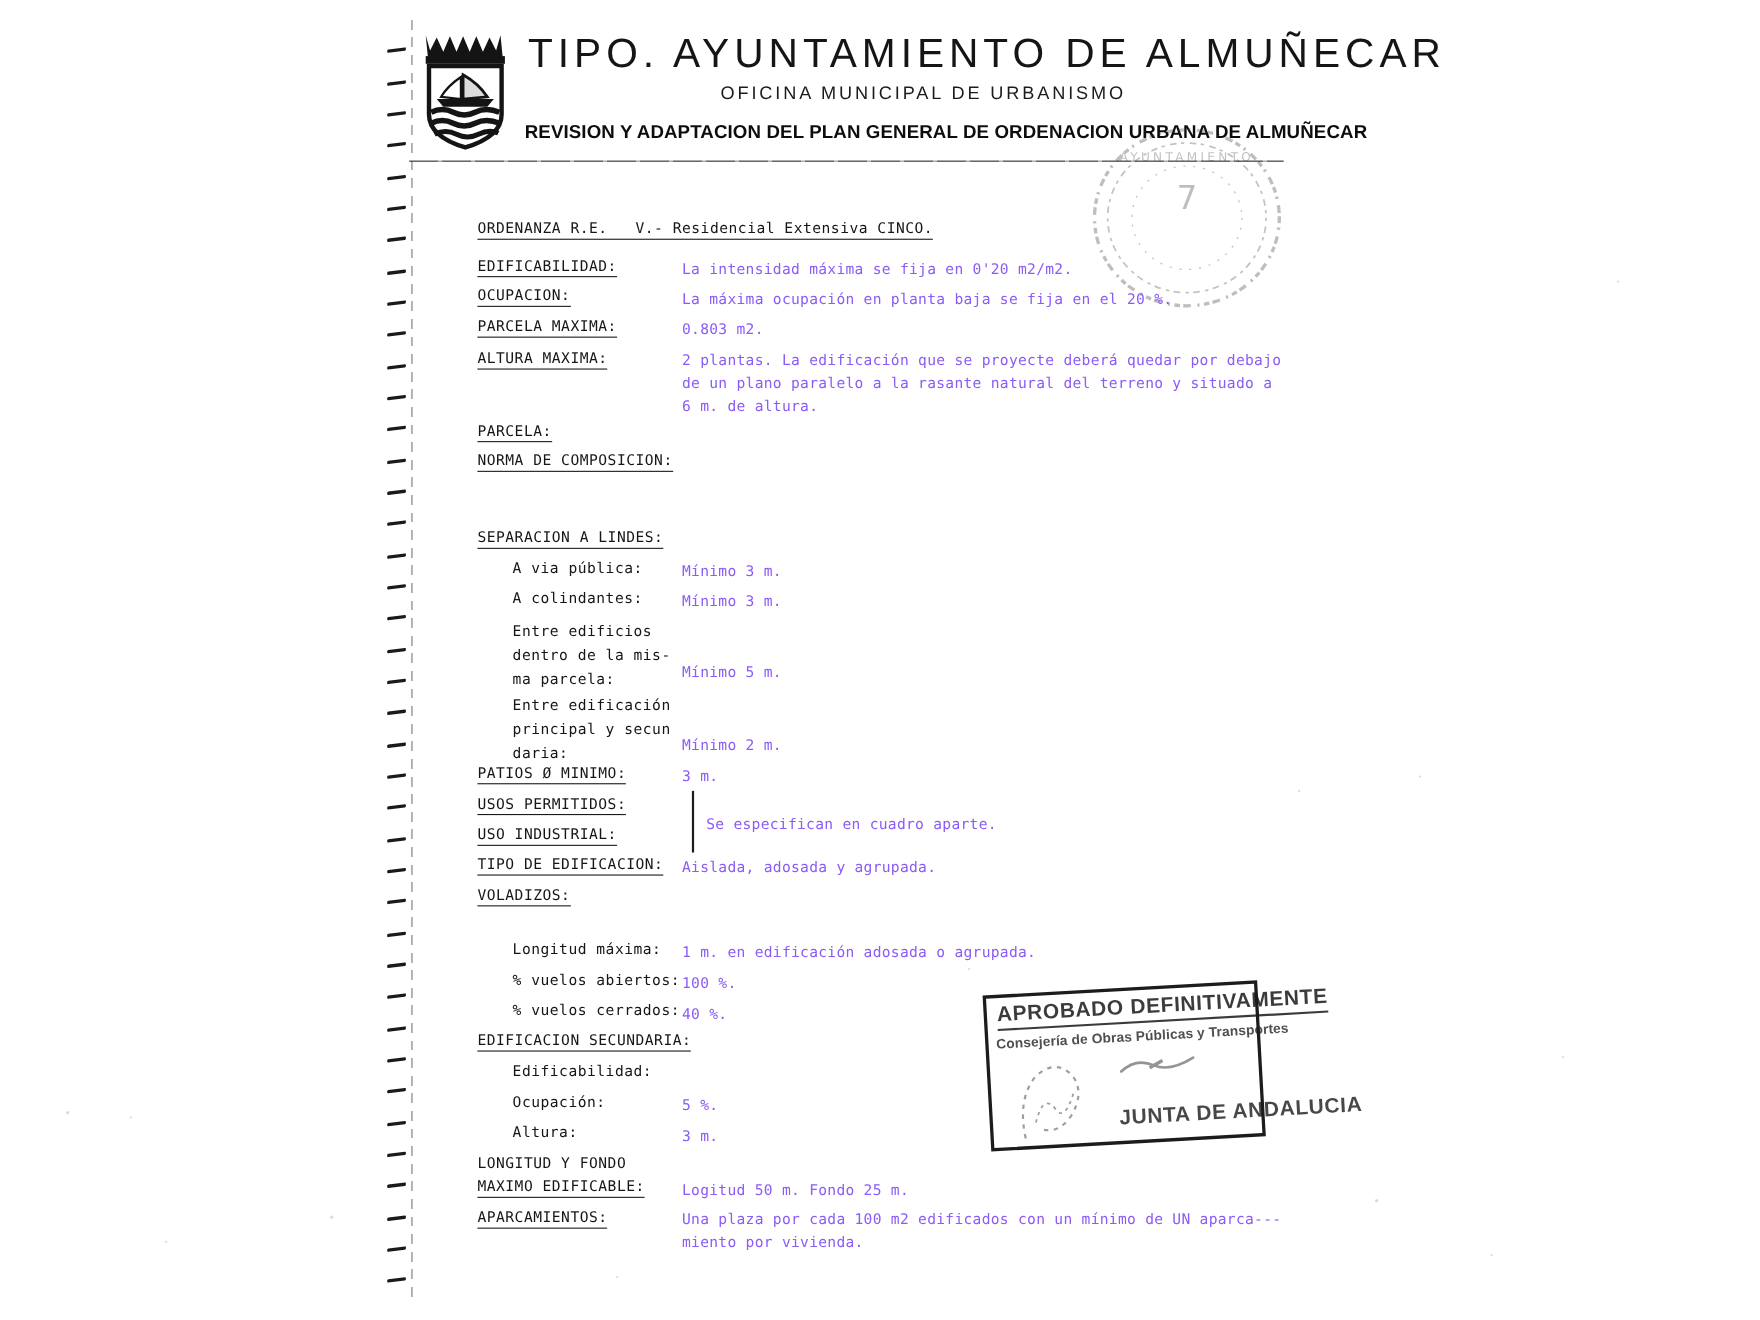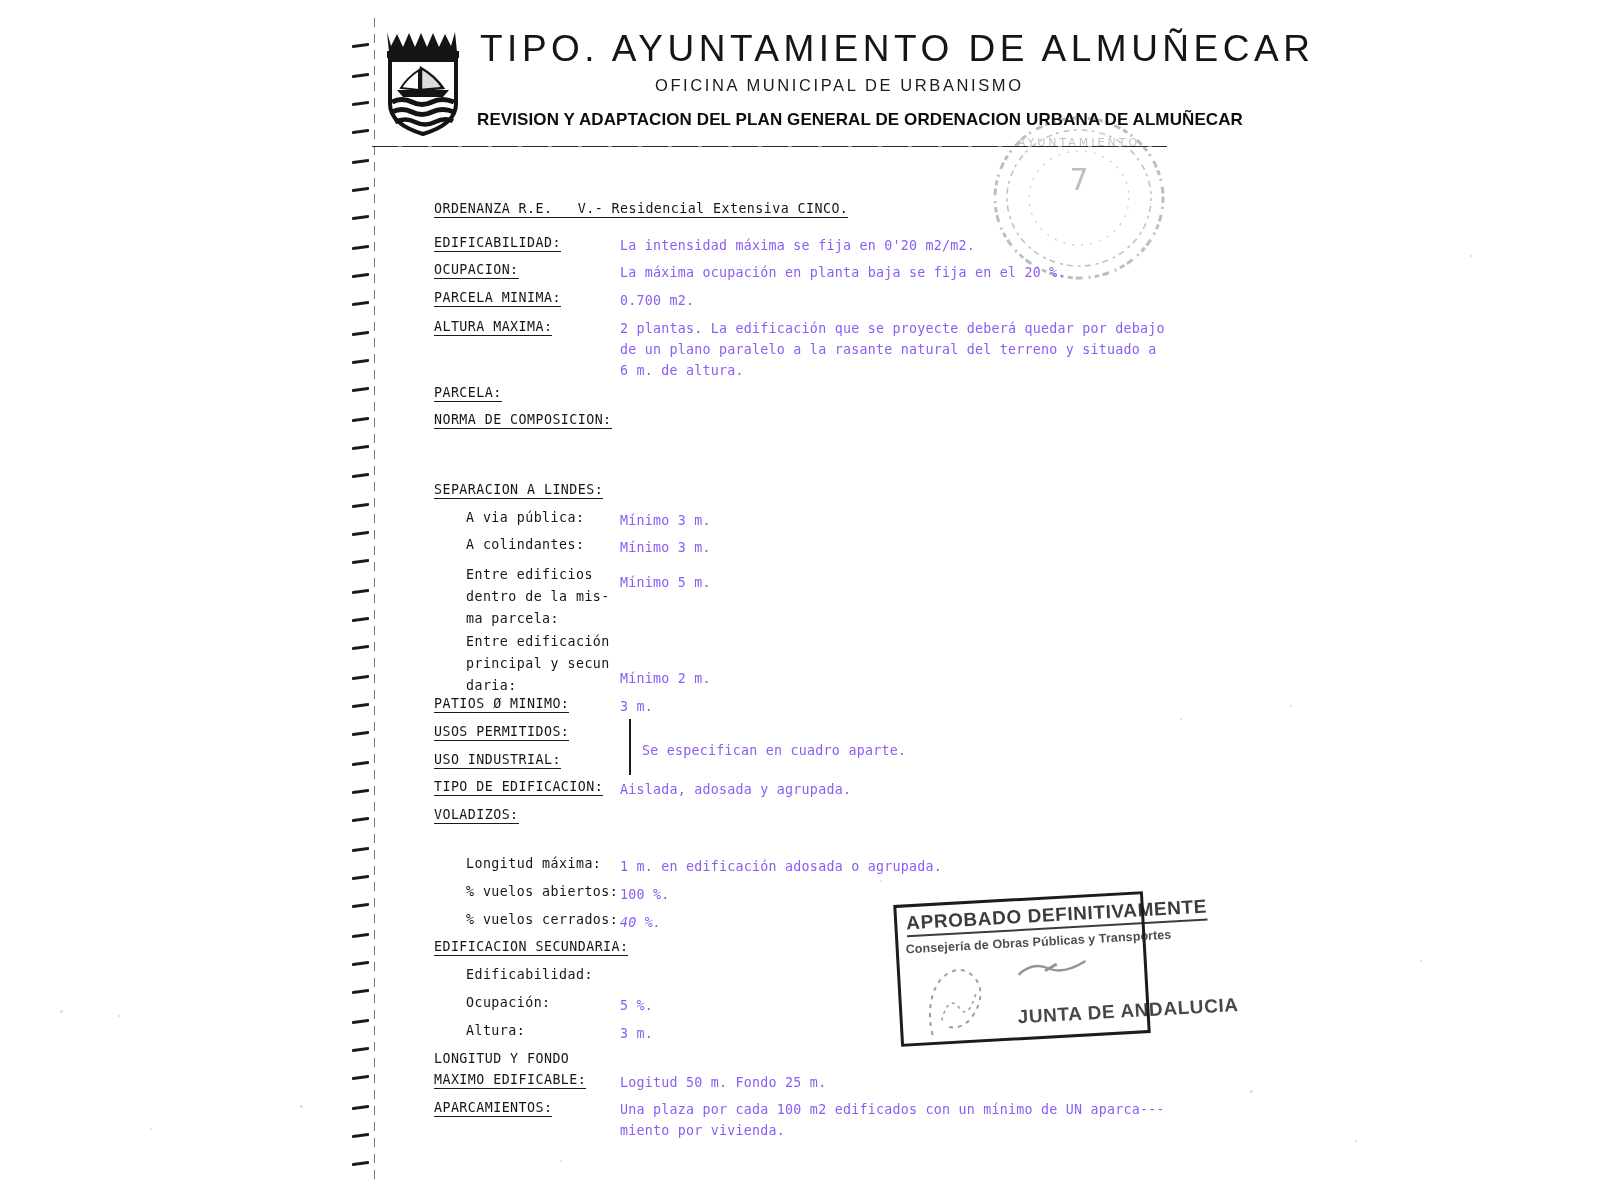--- a/index.html
+++ b/index.html
@@ -227,22 +227,22 @@
   <div id="body">
 
     <div class="lbl u" style="left:434px;top:201px;">ORDENANZA R.E.   V.- Residencial Extensiva CINCO.</div>
 
     <div class="lbl u" style="left:434px;top:235px;">EDIFICABILIDAD:</div>
     <div class="val" style="top:235px;">La intensidad máxima se fija en 0'20 m2/m2.</div>
 
     <div class="lbl u" style="left:434px;top:262px;">OCUPACION:</div>
     <div class="val" style="top:262px;">La máxima ocupación en planta baja se fija en el 20 %.</div>
 
-    <div class="lbl u" style="left:434px;top:290px;">PARCELA MINIMA:</div>
-    <div class="val" style="top:290px;">0.700 m2.</div>
+    <div class="lbl u" style="left:434px;top:290px;">PARCELA MAXIMA:</div>
+    <div class="val" style="top:290px;">0.803 m2.</div>
 
     <div class="lbl u" style="left:434px;top:319px;">ALTURA MAXIMA:</div>
     <div class="val multi" style="top:318px;">2 plantas. La edificación que se proyecte deberá quedar por debajo
 de un plano paralelo a la rasante natural del terreno y situado a
 6 m. de altura.</div>
 
     <div class="lbl u" style="left:434px;top:385px;">PARCELA:</div>
 
     <div class="lbl u" style="left:434px;top:412px;">NORMA DE COMPOSICION:</div>
 
@@ -250,21 +250,21 @@
 
     <div class="lbl" style="left:466px;top:510px;">A via pública:</div>
     <div class="val" style="top:510px;">Mínimo 3 m.</div>
 
     <div class="lbl" style="left:466px;top:537px;text-align:right;">A colindantes:</div>
     <div class="val" style="top:537px;">Mínimo 3 m.</div>
 
     <div class="lbl" style="left:466px;top:564px;white-space:pre-line;line-height:22px;">Entre edificios
 dentro de la mis-
 ma parcela:</div>
-    <div class="val" style="top:572px;">Mínimo 5 m.</div>
+    <div class="val" style="top:601px;">Mínimo 5 m.</div>
 
     <div class="lbl" style="left:466px;top:631px;white-space:pre-line;line-height:22px;">Entre edificación
 principal y secun
 daria:</div>
     <div class="val" style="top:668px;">Mínimo 2 m.</div>
 
     <div class="lbl u" style="left:434px;top:696px;">PATIOS Ø MINIMO:</div>
     <div class="val" style="top:696px;">3 m.</div>
 
     <div class="lbl u" style="left:434px;top:724px;">USOS PERMITIDOS:</div>
@@ -279,21 +279,21 @@
 
     <div class="lbl u" style="left:434px;top:807px;">VOLADIZOS:</div>
 
     <div class="lbl" style="left:466px;top:856px;">Longitud máxima:</div>
     <div class="val" style="top:856px;">1 m. en edificación adosada o agrupada.</div>
 
     <div class="lbl" style="left:466px;top:884px;">% vuelos abiertos:</div>
     <div class="val" style="top:884px;">100 %.</div>
 
     <div class="lbl" style="left:466px;top:912px;">% vuelos cerrados:</div>
-    <div class="val" style="top:912px;font-style:italic;">40 %.</div>
+    <div class="val" style="top:912px;">40 %.</div>
 
     <div class="lbl u" style="left:434px;top:939px;">EDIFICACION SECUNDARIA:</div>
 
     <div class="lbl" style="left:466px;top:967px;">Edificabilidad:</div>
 
     <div class="lbl" style="left:466px;top:995px;">Ocupación:</div>
     <div class="val" style="top:995px;">5 %.</div>
 
     <div class="lbl" style="left:466px;top:1023px;">Altura:</div>
     <div class="val" style="top:1023px;">3 m.</div>

